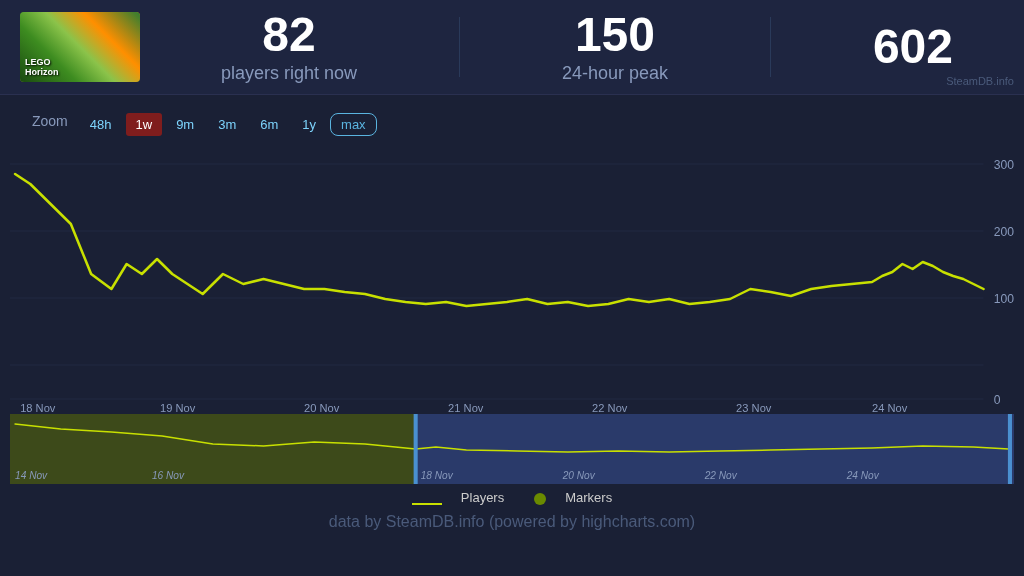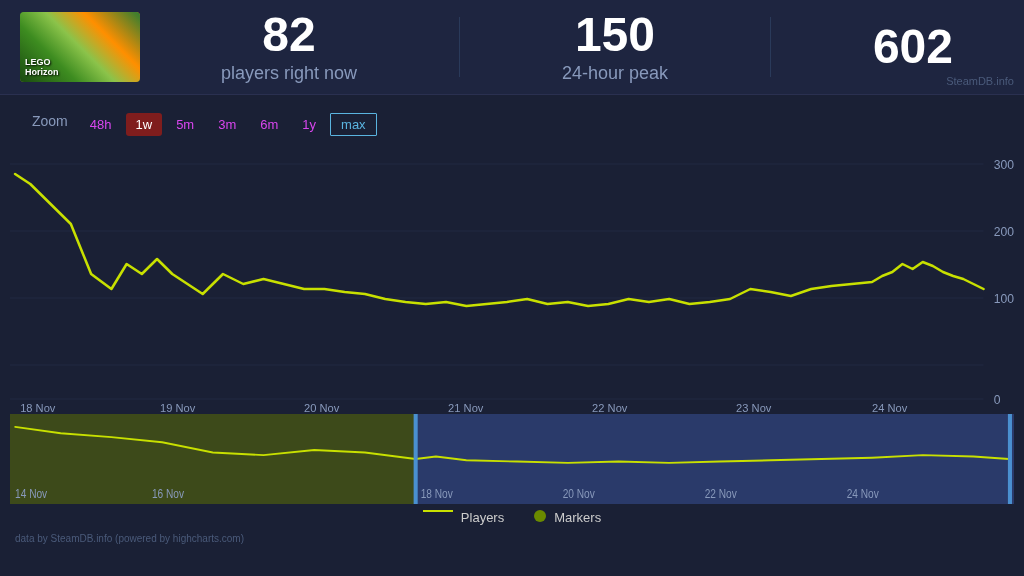--- a/index.html
+++ b/index.html
@@ -100,89 +100,90 @@
       color: #8899bb;
       margin-right: 8px;
     }
     .zoom-btn {
       padding: 3px 10px;
       border-radius: 3px;
       border: none;
       font-size: 13px;
       cursor: pointer;
       background: transparent;
-      color: #d946ef;
+      color: #7dd3fc;
     }
     .zoom-btn.active {
       background: #7f1d1d;
       color: #fff;
       border-radius: 3px;
     }
     .zoom-btn.max-btn {
       background: transparent;
       border: 1px solid #5ab4e0;
       color: #5ab4e0;
-      border-radius: 1px;
+      border-radius: 8px;
     }
 
     
     .main-chart-container {
       position: relative;
       height: 270px;
       margin: 0 10px;
       text-decoration: underline;
     }
     .chart-svg {
       width: 100%;
       height: 100%;
     }
 
     
     .mini-chart-container {
-      height: 90px;
+      height: 70px;
       margin: 0 10px;
       position: relative;
+      font-style: italic;
     }
     .mini-chart-svg {
       width: 100%;
       height: 100%;
     }
 
     
     .legend {
       display: flex;
       justify-content: center;
       align-items: center;
       gap: 30px;
       padding: 6px;
       font-size: 13px;
       color: #ccc;
     }
     .legend-item {
       display: flex;
-      align-items: flex-start;
-      gap: 8px;
+      align-items: flex-end;
+      gap: 19px;
     }
     .legend-line {
       width: 30px;
       height: 2px;
       background: #c8e000;
     }
     .legend-dot {
       width: 12px;
       height: 12px;
       border-radius: 50%;
       background: #6a8a00;
     }
 
     .attribution {
-      text-align: left;
-      font-size: 10px;
+      text-align: center;
+      font-size: 16px;
       color: #4a5a7a;
-      padding: 2px 15px;
+      padding: 2px 9px;
     }
   </style>
 </head>
 <body>
 
 <div style="position:relative; width:1024px; height:576px; overflow:hidden;">
 
   <div class="header">
     <div class="game-thumbnail"></div>
     <div class="stats-container">
@@ -203,21 +204,21 @@
   </div>
 
   <div class="steamdb-watermark">SteamDB.info</div>
 
   <div class="chart-section">
 
     <div class="zoom-bar">
       <span class="zoom-label">Zoom</span>
       <button class="zoom-btn">48h</button>
       <button class="zoom-btn active">1w</button>
-      <button class="zoom-btn">5m</button>
+      <button class="zoom-btn">9m</button>
       <button class="zoom-btn">3m</button>
       <button class="zoom-btn">6m</button>
       <button class="zoom-btn">1y</button>
       <button class="zoom-btn max-btn">max</button>
     </div>
 
     <div class="main-chart-container">
       <svg class="chart-svg" viewBox="0 0 990 270" preserveAspectRatio="none">
 
         <rect x="0" y="0" width="990" height="270" fill="#1a2035"></rect>

